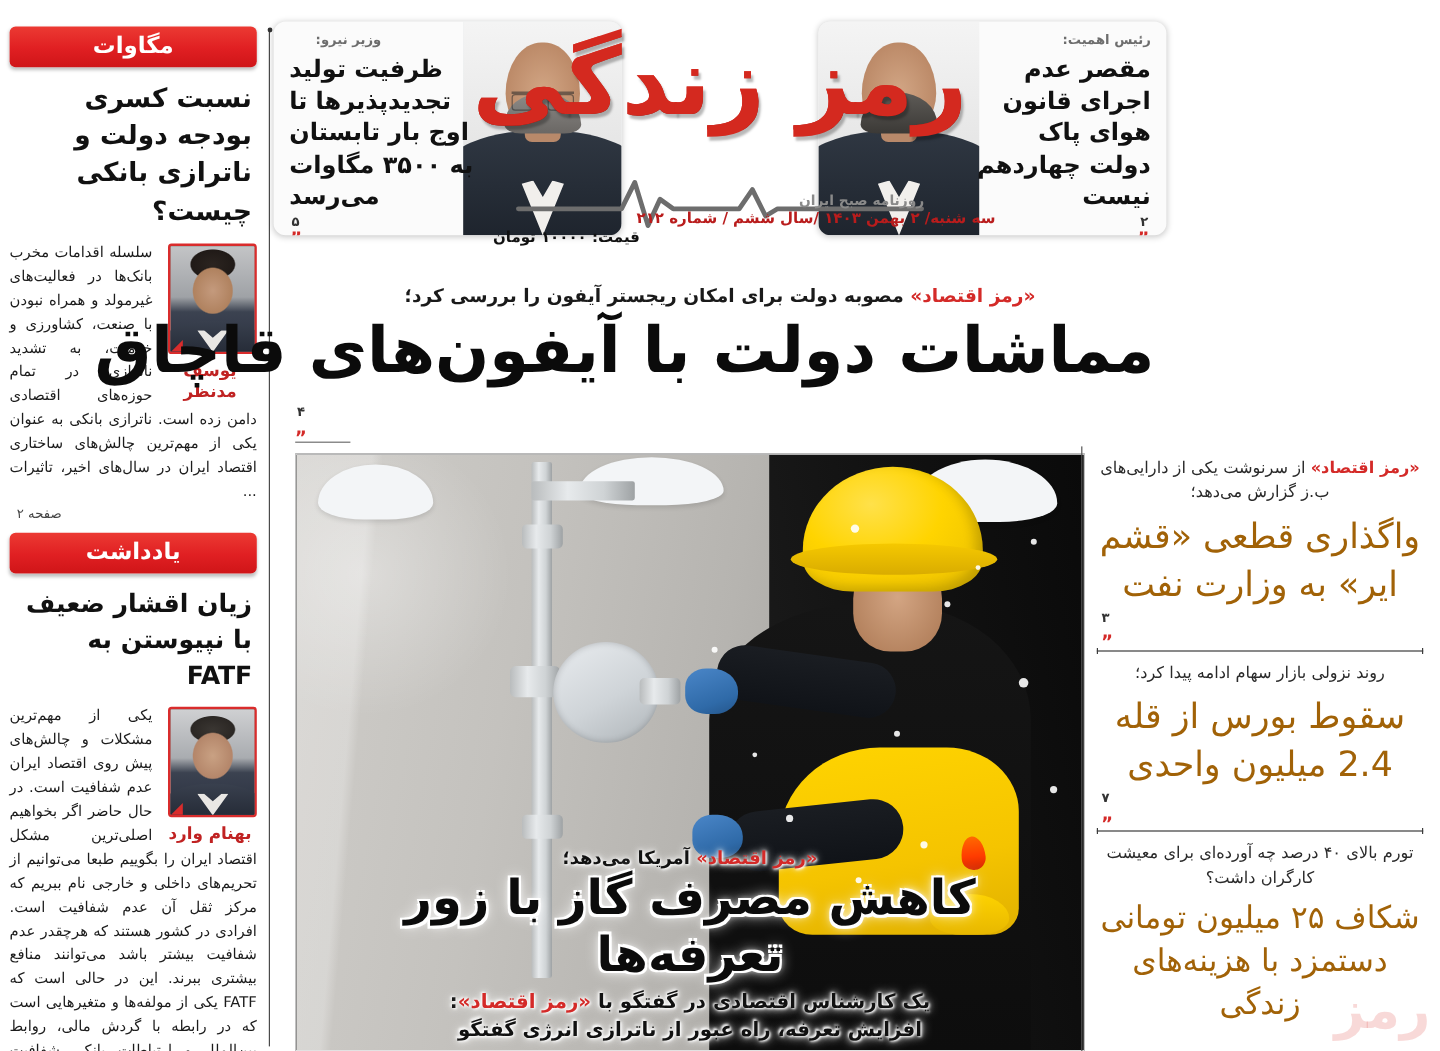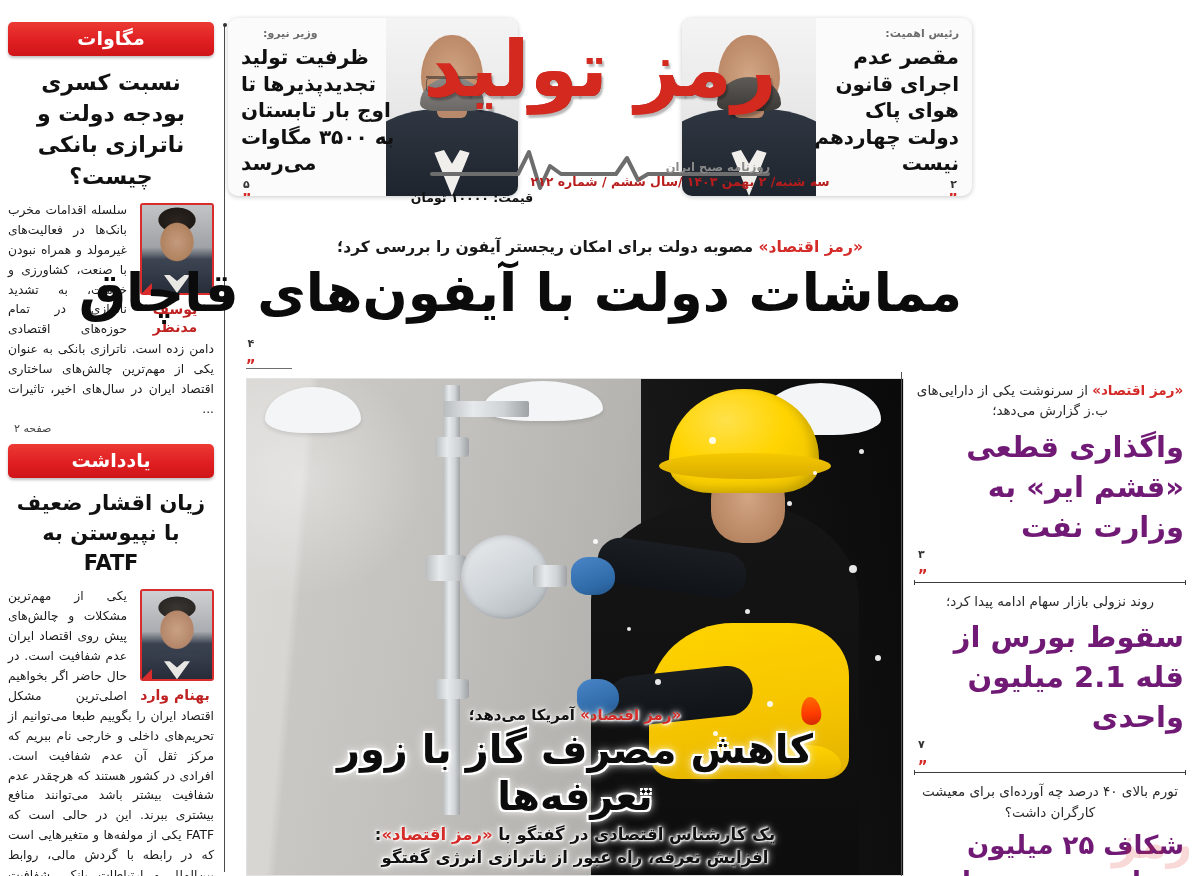--- a/index.html
+++ b/index.html
@@ -43,21 +43,21 @@
     font-weight: bold;
     font-size: 19px;
     letter-spacing: 0.5px;
     padding: 5px 0 7px;
     border-radius: 5px;
     box-shadow: 0 2px 3px rgba(0,0,0,.25);
     margin-bottom: 9px;
   }
 
   .sb-headline {
-    text-align: center;
+    text-align: right;
     font-weight: bold;
     font-size: 22px;
     line-height: 1.42;
     color: #111;
     padding: 2px 4px 9px;
     letter-spacing: -0.2px;
   }
   .sb-headline.small { font-size: 21px; }
 
   .sb-body {
@@ -445,22 +445,22 @@
     width: 1px; height: 504px;
     background: #555;
   }
   .rc-item { position: relative; padding: 8px 2px 0; }
   .rc-kicker {
     font-size: 13.5px; color: #2a2a2a; text-align: center;
     line-height: 1.5; margin-bottom: 6px;
   }
   .rc-kicker .brand { color: #d42a28; font-weight: bold; }
   .rc-title {
-    font-size: 29px; font-weight: bold; color: #701a75;
-    text-align: right; line-height: 1.38; letter-spacing: -0.6px;
+    font-size: 29px; font-weight: normal; color: #a16207;
+    text-align: center; line-height: 1.38; letter-spacing: -0.6px;
   }
   .rc-title.sm { font-size: 26px; }
   .rc-pageno {
     font-size: 11px; font-weight: bold; color: #333;
     line-height: 1.05; text-align: left; padding-left: 2px; margin-top: 2px;
   }
   .rc-pageno .q { color: #d42a28; font-size: 15px; display:block; }
   .rc-rule {
     position: relative;
     height: 1px; background: #3c3c3c; margin: 6px 0 0;
@@ -557,21 +557,21 @@
         </div>
       </div>
       <div class="promo-kicker">وزیر نیرو:</div>
       <div class="promo-title">ظرفیت تولید تجدیدپذیرها تا اوج بار تابستان به ۳۵۰۰ مگاوات می‌رسد</div>
       <div class="promo-pageno">۵</div>
       <div class="promo-quote">„</div>
     </div>
   </div>
 
   <div class="masthead">
-    <div class="logo">رمز تولید</div>
+    <div class="logo">رمز زندگی</div>
 
     <svg class="pulse" viewBox="0 0 340 54">
       <polyline points="2,34 88,34 99,12 110,48 120,26 131,34 186,34 197,18 208,40 218,34 338,34" fill="none" stroke="#6d6d6d" stroke-width="4" stroke-linecap="round" stroke-linejoin="round"></polyline>
     </svg>
 
     <div class="subtitle">روزنامه صبح ایران</div>
     <div class="dateline">سه شنبه/ ۲ بهمن ۱۴۰۳ /سال ششم / شماره ۲۱۲</div>
     <div class="price">قیمت: ۱۰۰۰۰ تومان</div>
   </div>
 
@@ -654,21 +654,21 @@
         <span>۳</span>
         <span class="q">„</span>
       </div>
     </div>
     <div class="rc-rule"></div>
 
     <div class="rc-item">
       <div class="rc-kicker">
         <span class="brand"></span><span>روند نزولی بازار سهام ادامه پیدا کرد؛</span>
       </div>
-      <div class="rc-title">سقوط بورس از قله 2.1 میلیون واحدی</div>
+      <div class="rc-title">سقوط بورس از قله 2.4 میلیون واحدی</div>
       <div class="rc-pageno">
         <span>۷</span>
         <span class="q">„</span>
       </div>
     </div>
     <div class="rc-rule"></div>
 
     <div class="rc-item">
       <div class="rc-kicker">
         <span class="brand"></span><span>تورم بالای ۴۰ درصد چه آورده‌ای برای معیشت کارگران داشت؟</span>

